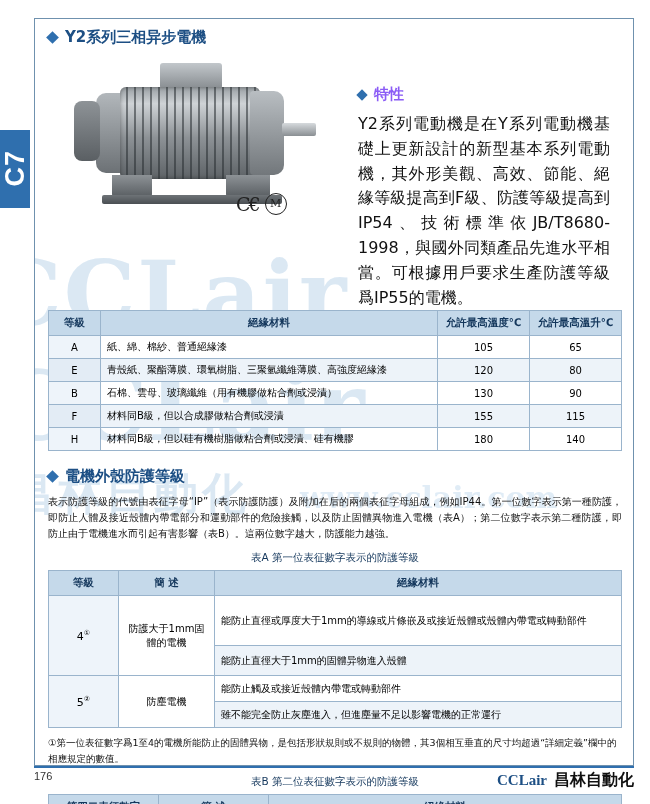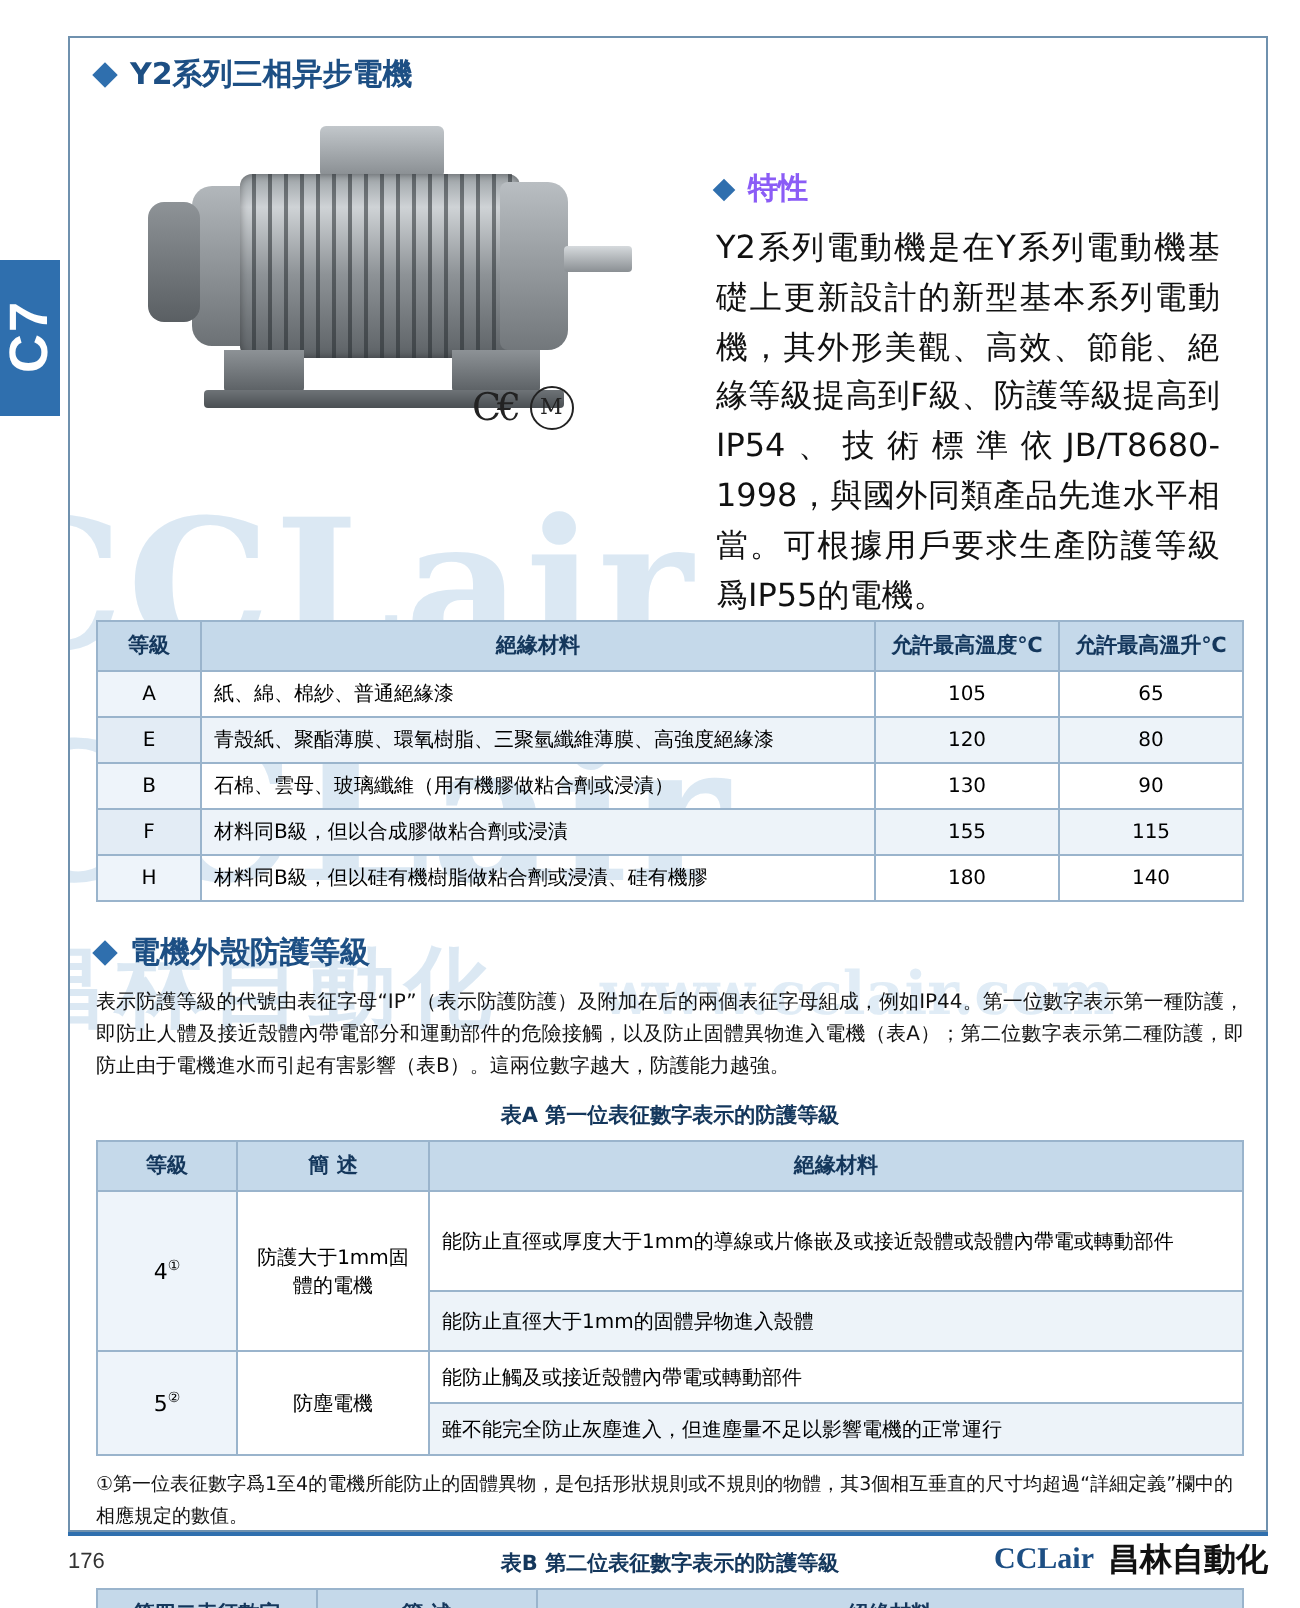--- a/index.html
+++ b/index.html
@@ -144,41 +144,41 @@
   thead th {
     background:#c5d9ea; color:#14375c; font-weight:bold;
     text-align:center; font-size:10.5px; padding:5px 4px;
   }
   .t1 td { height:19px; }
   .t1 td.c { text-align:center; width:52px; background:#eef4fa; }
   .t1 td.v { text-align:center; width:92px; }
   .t1 tr:nth-child(even) td { background:#edf3f9; }
   .t1 tr:nth-child(even) td.c { background:#e3ecf5; }
 
-  .cap { text-align:center; font-size:10.5px; color:#14375c; margin:9px 0 5px; font-weight:bold;}
+  .cap { text-align:center; font-size:10.5px; color:#14375c; margin:9px 0 5px; font-weight:normal;}
 
   .t2 td { vertical-align:middle; }
   .t2 .cc { text-align:center; width:70px; background:#eef4fa; font-size:11px;}
   .t2 .dd { text-align:center; width:96px; }
   .t2 tr:nth-child(even) td { background:#edf3f9; }
   .t2 tr:nth-child(even) td.cc { background:#e3ecf5; }
 
   .t3 .cc { text-align:center; width:110px; background:#eef4fa; }
   .t3 .dd { text-align:center; width:110px; }
   .t3 td { height:46px; text-align:center; }
   .t3 tr:nth-child(even) td { background:#edf3f9; }
   .t3 tr:nth-child(even) td.cc { background:#e3ecf5; }
 
   .notes { font-size:9.5px; color:#111; line-height:1.6; margin-top:7px; }
   .para { font-size:10px; color:#111; line-height:1.6; text-align:justify; margin:2px 0 8px;}
 
   
   .footer {
     position:absolute; left:34px; top:770px; width:600px;
-    display:flex; justify-content:space-between; align-items:center;gap:17px;
+    display:flex; justify-content:space-between; align-items:flex-start;gap:17px;
   }
   .page-no { font-size:11px; color:#333; font-family:"Liberation Sans",sans-serif;}
   .brand { display:flex; align-items:center; }
   .brand .en { font-size:15px; font-weight:bold; color:#1d4f84; font-family:"Liberation Serif",serif; }
   .brand .cn { font-size:16px; font-weight:bold; color:#111; margin-left:7px; }
   .foot-line {
     position:absolute; left:34px; top:766px; width:600px; height:2px; background:#2f6fae;
   }
   sup { font-size:7px; }
 </style>

